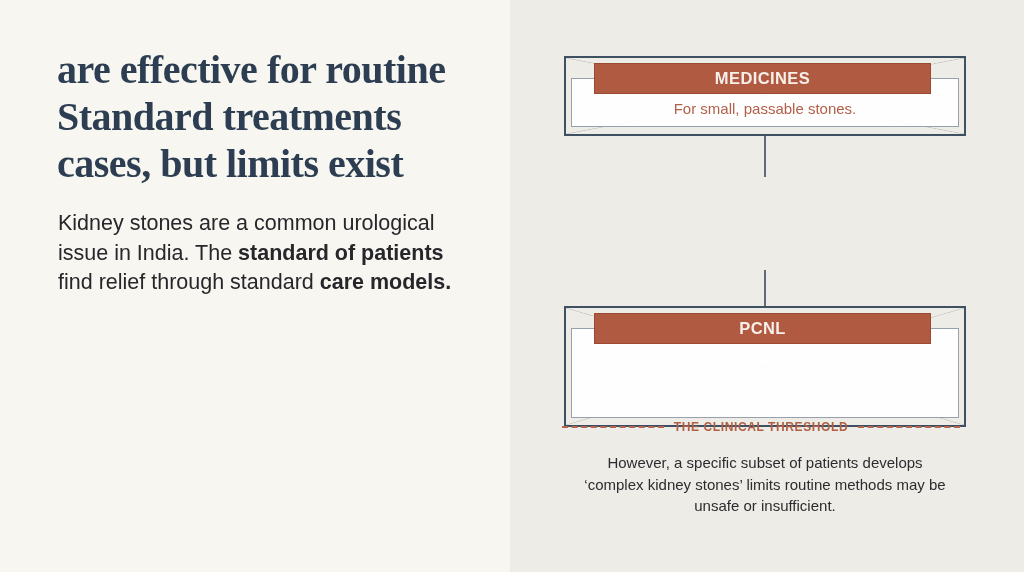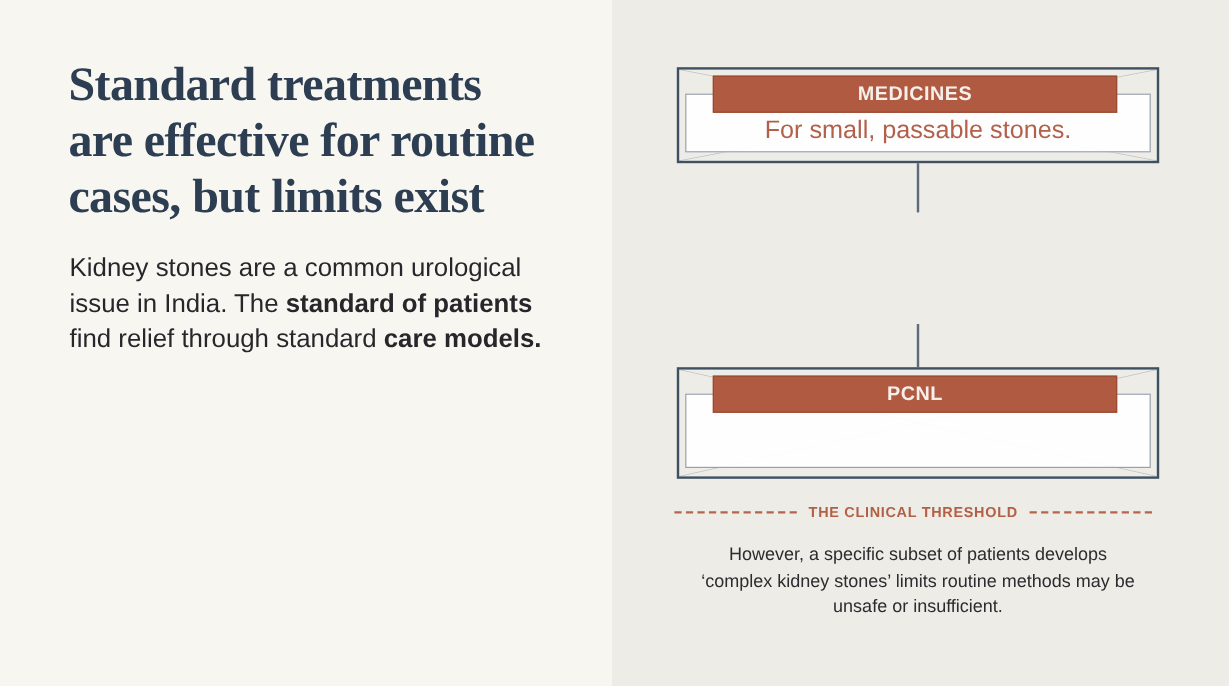--- a/index.html
+++ b/index.html
@@ -62,21 +62,21 @@
     box-sizing: border-box;
     border: 2px solid #3f5063;
     
     background-image:
       linear-gradient(to top right,    transparent calc(50% - 0.7px), rgba(105,115,130,0.30) 50%, transparent calc(50% + 0.7px)),
       linear-gradient(to bottom right, transparent calc(50% - 0.7px), rgba(105,115,130,0.30) 50%, transparent calc(50% + 0.7px));
     padding-left: 36px;
   }
   .node.n1 { top: 0;     height: 80px; }
   .node.n2 { top: 121px; height: 93px; }
-  .node.n3 { top: 250px; height: 93px; }
+  .node.n3 { top: 250px; height: 121px; }
 
   .node-white {
     position: absolute;
     left: 5px; right: 5px; top: 20px; bottom: 7px;
     background: rgba(255,255,255,0.93);
     border: 1.5px solid #97a1ad;
   }
   .node-bar {
     position: absolute;
     left: 28px; right: 33px; top: 5px; height: 29px;
@@ -93,21 +93,21 @@
   }
   .node-desc {
     position: absolute;
     left: 0; right: 0; top: 36px; bottom: 11px;
     display: flex; align-items: center; justify-content: center;
     text-align: center;
   }
   .node-desc span {
     display: inline-block;
     max-width: 300px;
-    font-size: 21px;
+    font-size: 15px;
     line-height: 20px;
     color: #b2604a;
   }
 
   .connector {
     position: absolute;
     left: 200px; width: 2px;
     background: #5d6b7a;
   }
   .connector.c1 { top: 80px;  height: 41px; }
@@ -144,22 +144,22 @@
     color: #2c2c30;
   }
 </style>
 </head>
 <body>
 
 <div class="slide">
 
   <div class="left-panel">
     <h1 class="title">
+      <span class="tl">are effective for routine</span>
       <span class="tl">Standard treatments</span>
-      <span class="tl">are effective for routine</span>
       <span class="tl">cases, but limits exist</span>
     </h1>
     <p class="intro"><span>Kidney stones are a common urological issue in India. The </span><span class="b">standard of patients</span><span> find relief through standard </span><span class="b">care models.</span></p>
   </div>
 
   <div class="right-panel">
     <div class="flow">
 
       <div class="node n1">
         <div class="node-white"></div>

